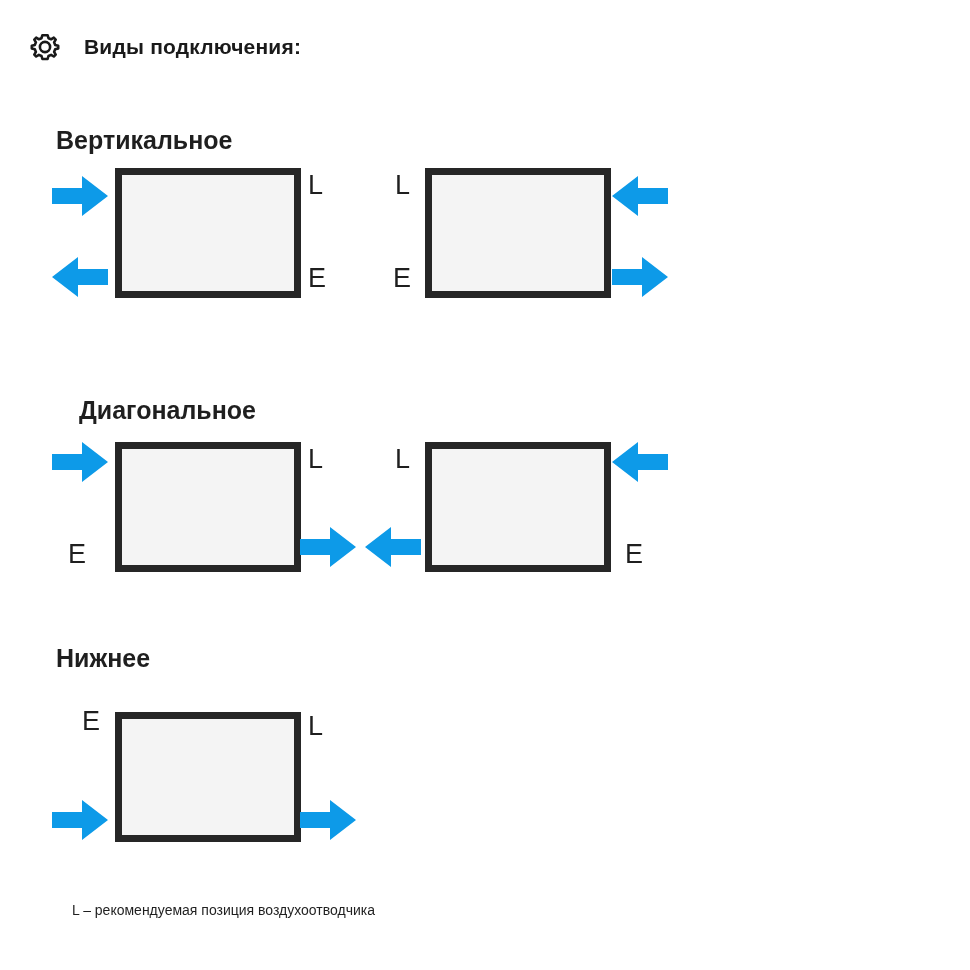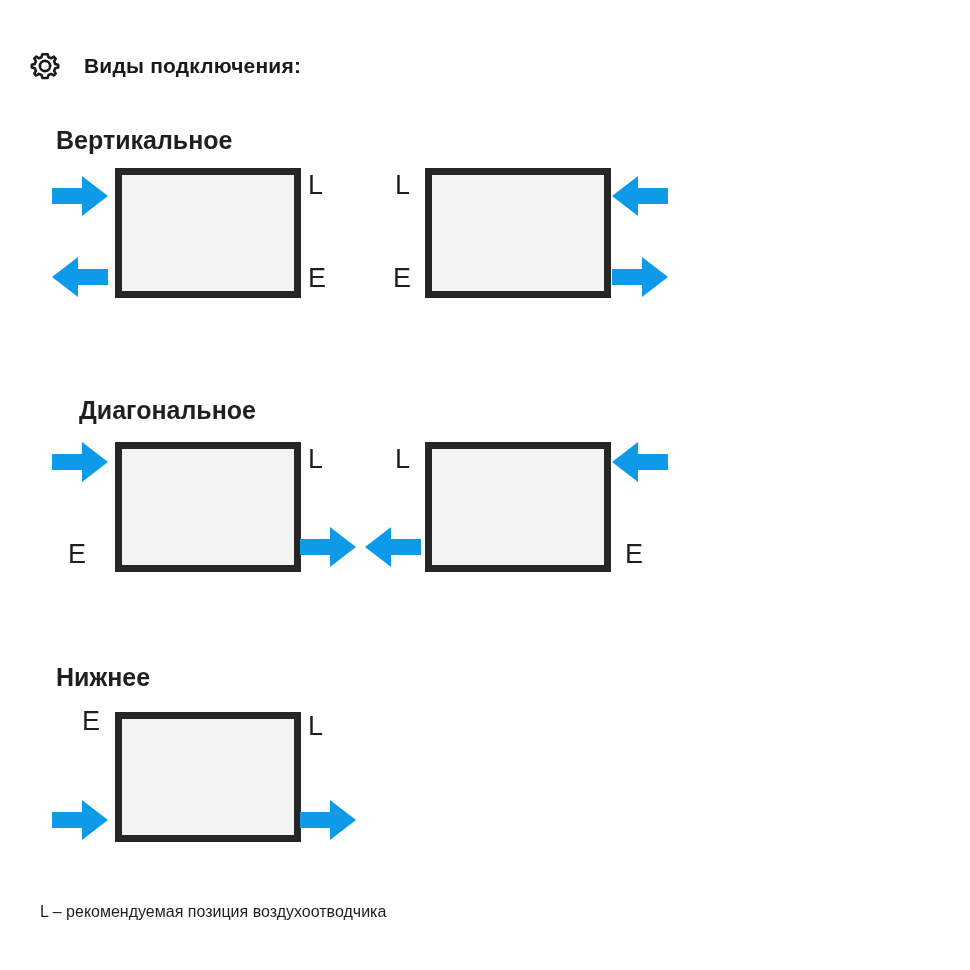--- a/index.html
+++ b/index.html
@@ -17,21 +17,20 @@
   }
 
   
   .header {
     position: absolute;
     left: 28px;
     top: 30px;
     display: flex;
     align-items: center;
     gap: 22px;
-    margin-top: 19px;
   }
   .gear-icon {
     width: 34px;
     height: 34px;
     display: block;
   }
   .header-title {
     font-size: 21px;
     font-weight: bold;
     color: #1a1a1a;
@@ -68,23 +67,23 @@
   .letter {
     position: absolute;
     font-size: 27px;
     color: #1f1f1f;
     line-height: 1;
   }
 
   
   .legend {
     position: absolute;
-    left: 40px;
+    left: 72px;
     top: 900px;
-    font-size: 16px;
+    font-size: 14px;
     line-height: 1.55;
     color: #1f1f1f;
   }
 </style>
 </head>
 <body>
 
 <div class="header">
   <span class="gear-icon">
     <svg viewBox="0 0 34 34" width="34" height="34" aria-hidden="true">
@@ -154,21 +153,21 @@
     </svg>
 </span>
 <span class="arrow" style="left:365px; top:525px;">
   <svg viewBox="0 0 56 44" width="56" height="44">
       <path d="M56 14 H26 V2 L0 22 L26 42 V30 H56 Z" fill="#0d9ae8"></path>
     </svg>
 </span>
 <span class="letter" style="left:395px; top:446px;">L</span>
 <span class="letter" style="left:625px; top:541px;">E</span>
 
-<div class="section-title" style="left:56px; top:663px;">Нижнее</div>
+<div class="section-title" style="left:56px; top:644px;">Нижнее</div>
 
 <div class="radiator" style="left:115px; top:712px;"></div>
 
 <span class="letter" style="left:82px; top:708px;">E</span>
 <span class="letter" style="left:308px; top:713px;">L</span>
 
 <span class="arrow" style="left:52px; top:798px;">
   <svg viewBox="0 0 56 44" width="56" height="44">
       <path d="M0 14 H30 V2 L56 22 L30 42 V30 H0 Z" fill="#0d9ae8"></path>
     </svg>

